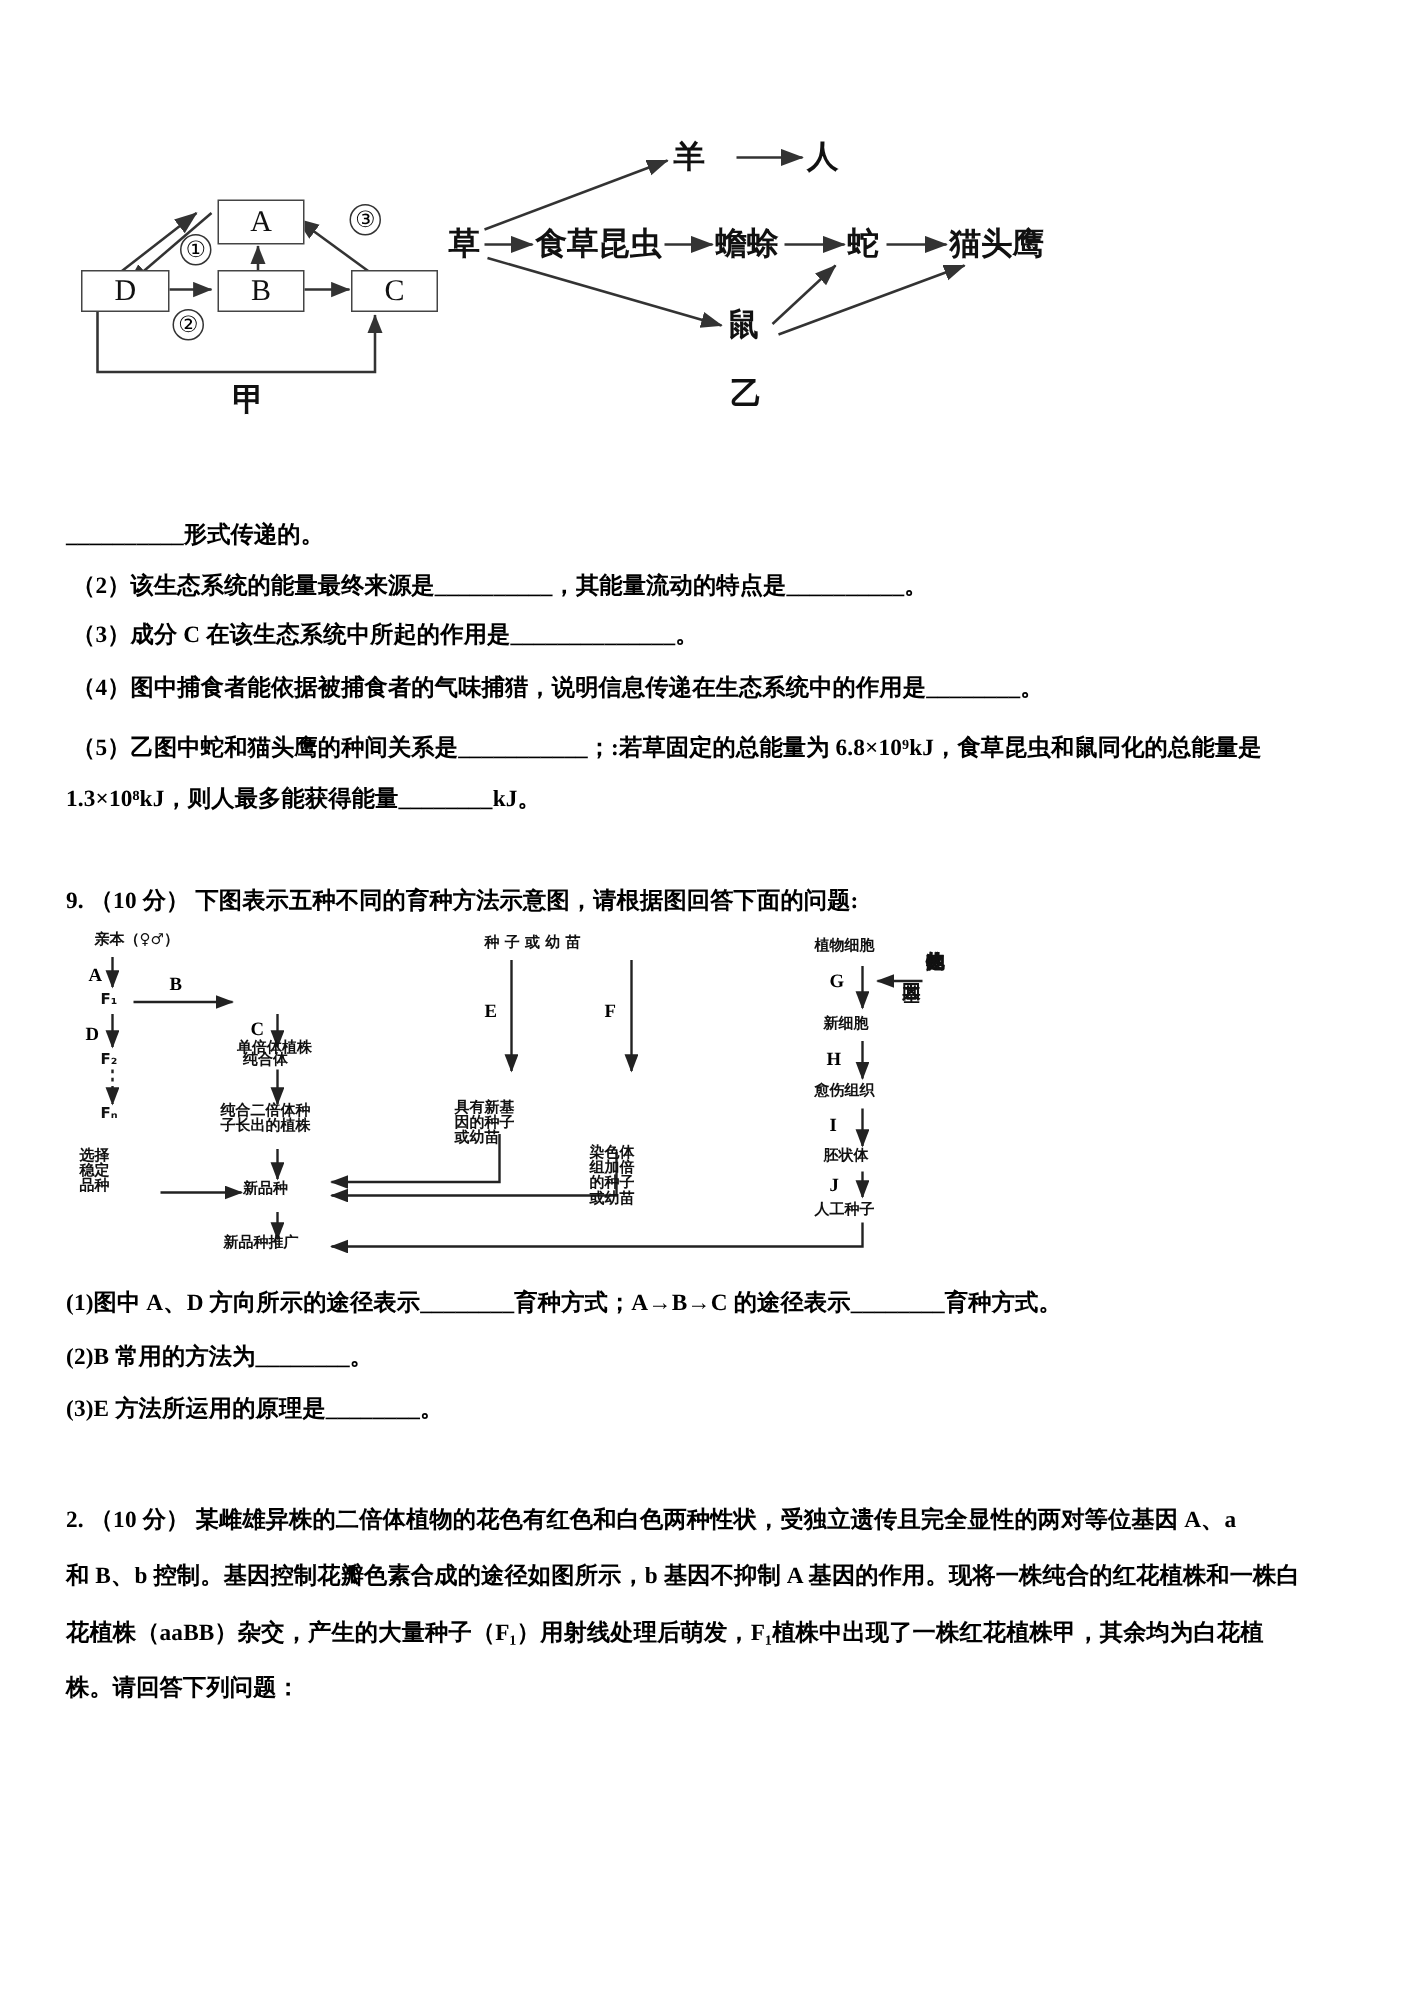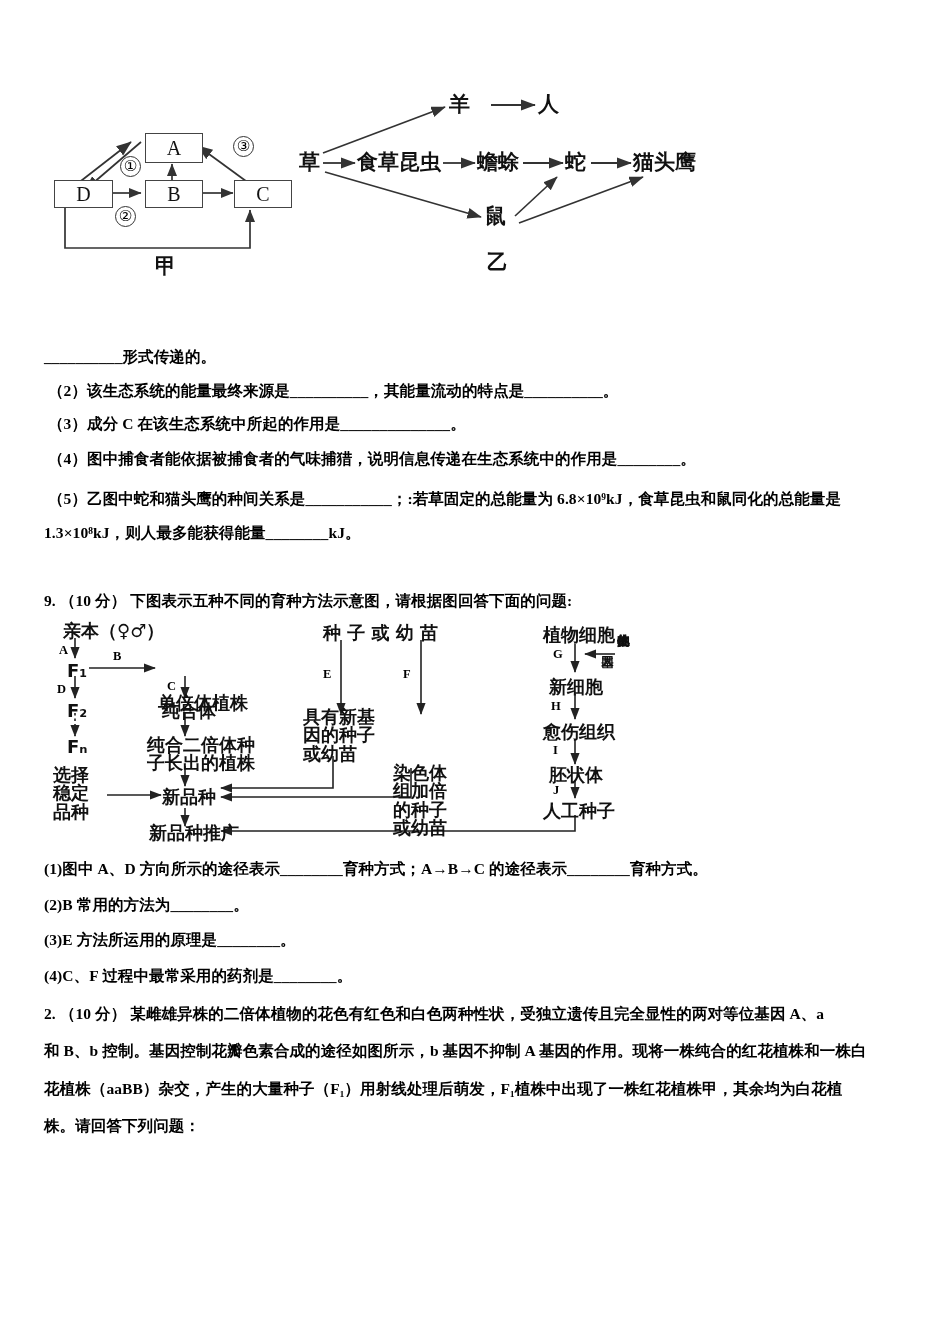--- a/index.html
+++ b/index.html
@@ -72,21 +72,21 @@
     font-weight: bold;
     white-space: nowrap;
     color: #111;
     line-height: 1;
   }
 
   
   #fig-breed { position: absolute; left: 45px; top: 618px; width: 640px; height: 222px; }
   .bnode {
     position: absolute;
-    font-size: 18px;
+    font-size: 10px;
     font-family: "DejaVu Sans", sans-serif;
     font-weight: bold;
     color: #111;
     line-height: 1.02;
     white-space: pre;
   }
   .blabel {
     position: absolute;
     font-size: 12.5px;
     font-family: "Liberation Serif", serif;
@@ -268,21 +268,21 @@
     <div class="blabel" style="left:122px; top:62px;">C</div>
     <div class="bnode" style="left:117px; top:84px;">纯合体</div>
     <div class="bnode" style="left:102px; top:118px;">纯合二倍体种
 子长出的植株</div>
     <div class="bnode" style="left:117px; top:170px;">新品种</div>
     <div class="bnode" style="left:104px; top:206px;">新品种推广</div>
 
     <div class="bnode" style="left:278px; top:6px;">种 子 或 幼 苗</div>
     <div class="blabel" style="left:278px; top:50px;">E</div>
     <div class="blabel" style="left:358px; top:50px;">F</div>
-    <div class="bnode" style="left:258px; top:90px;">具有新基
+    <div class="bnode" style="left:258px; top:116px;">具有新基
 因的种子
 或幼苗</div>
     <div class="bnode" style="left:348px; top:102px;margin-top:44px;">染色体
 组加倍
 的种子
 或幼苗</div>
 
     <div class="bnode" style="left:498px; top:8px;">植物细胞</div>
     <div class="vtext" style="left:572px; top:6px; height:70px;">其他生物的</div>
     <div class="vtext" style="left:556px; top:28px; height:30px;">基因</div>
@@ -292,21 +292,20 @@
     <div class="bnode" style="left:498px; top:105px;">愈伤组织</div>
     <div class="blabel" style="left:508px; top:126px;">I</div>
     <div class="bnode" style="left:504px; top:148px;">胚状体</div>
     <div class="blabel" style="left:508px; top:166px;">J</div>
     <div class="bnode" style="left:498px; top:184px;">人工种子</div>
   </div>
 
   <div class="qline" style="left:44px; top:860px;">(1)图中 A、D 方向所示的途径表示________育种方式；A→B→C 的途径表示________育种方式。</div>
   <div class="qline" style="left:44px; top:896px;">(2)B 常用的方法为________。</div>
   <div class="qline" style="left:44px; top:931px;">(3)E 方法所运用的原理是________。</div>
-  <div class="qline" style="left:44px; top:967px;">(4)C、F 过程中最常采用的药剂是________。</div>
 
   <div class="qline" style="left:44px; top:1005px;">
     <span>2.</span>
     <span>（10 分）</span>
     <span>某雌雄异株的二倍体植物的花色有红色和白色两种性状，受独立遗传且完全显性的两对等位基因 A、a</span>
   </div>
   <div class="qline" style="left:44px; top:1042px;">和 B、b 控制。基因控制花瓣色素合成的途径如图所示，b 基因不抑制 A 基因的作用。现将一株纯合的红花植株和一株白</div>
   <div class="qline" style="left:44px; top:1080px;">花植株（aaBB）杂交，产生的大量种子（F₁）用射线处理后萌发，F₁植株中出现了一株红花植株甲，其余均为白花植</div>
   <div class="qline" style="left:44px; top:1117px;">株。请回答下列问题：</div>
 

